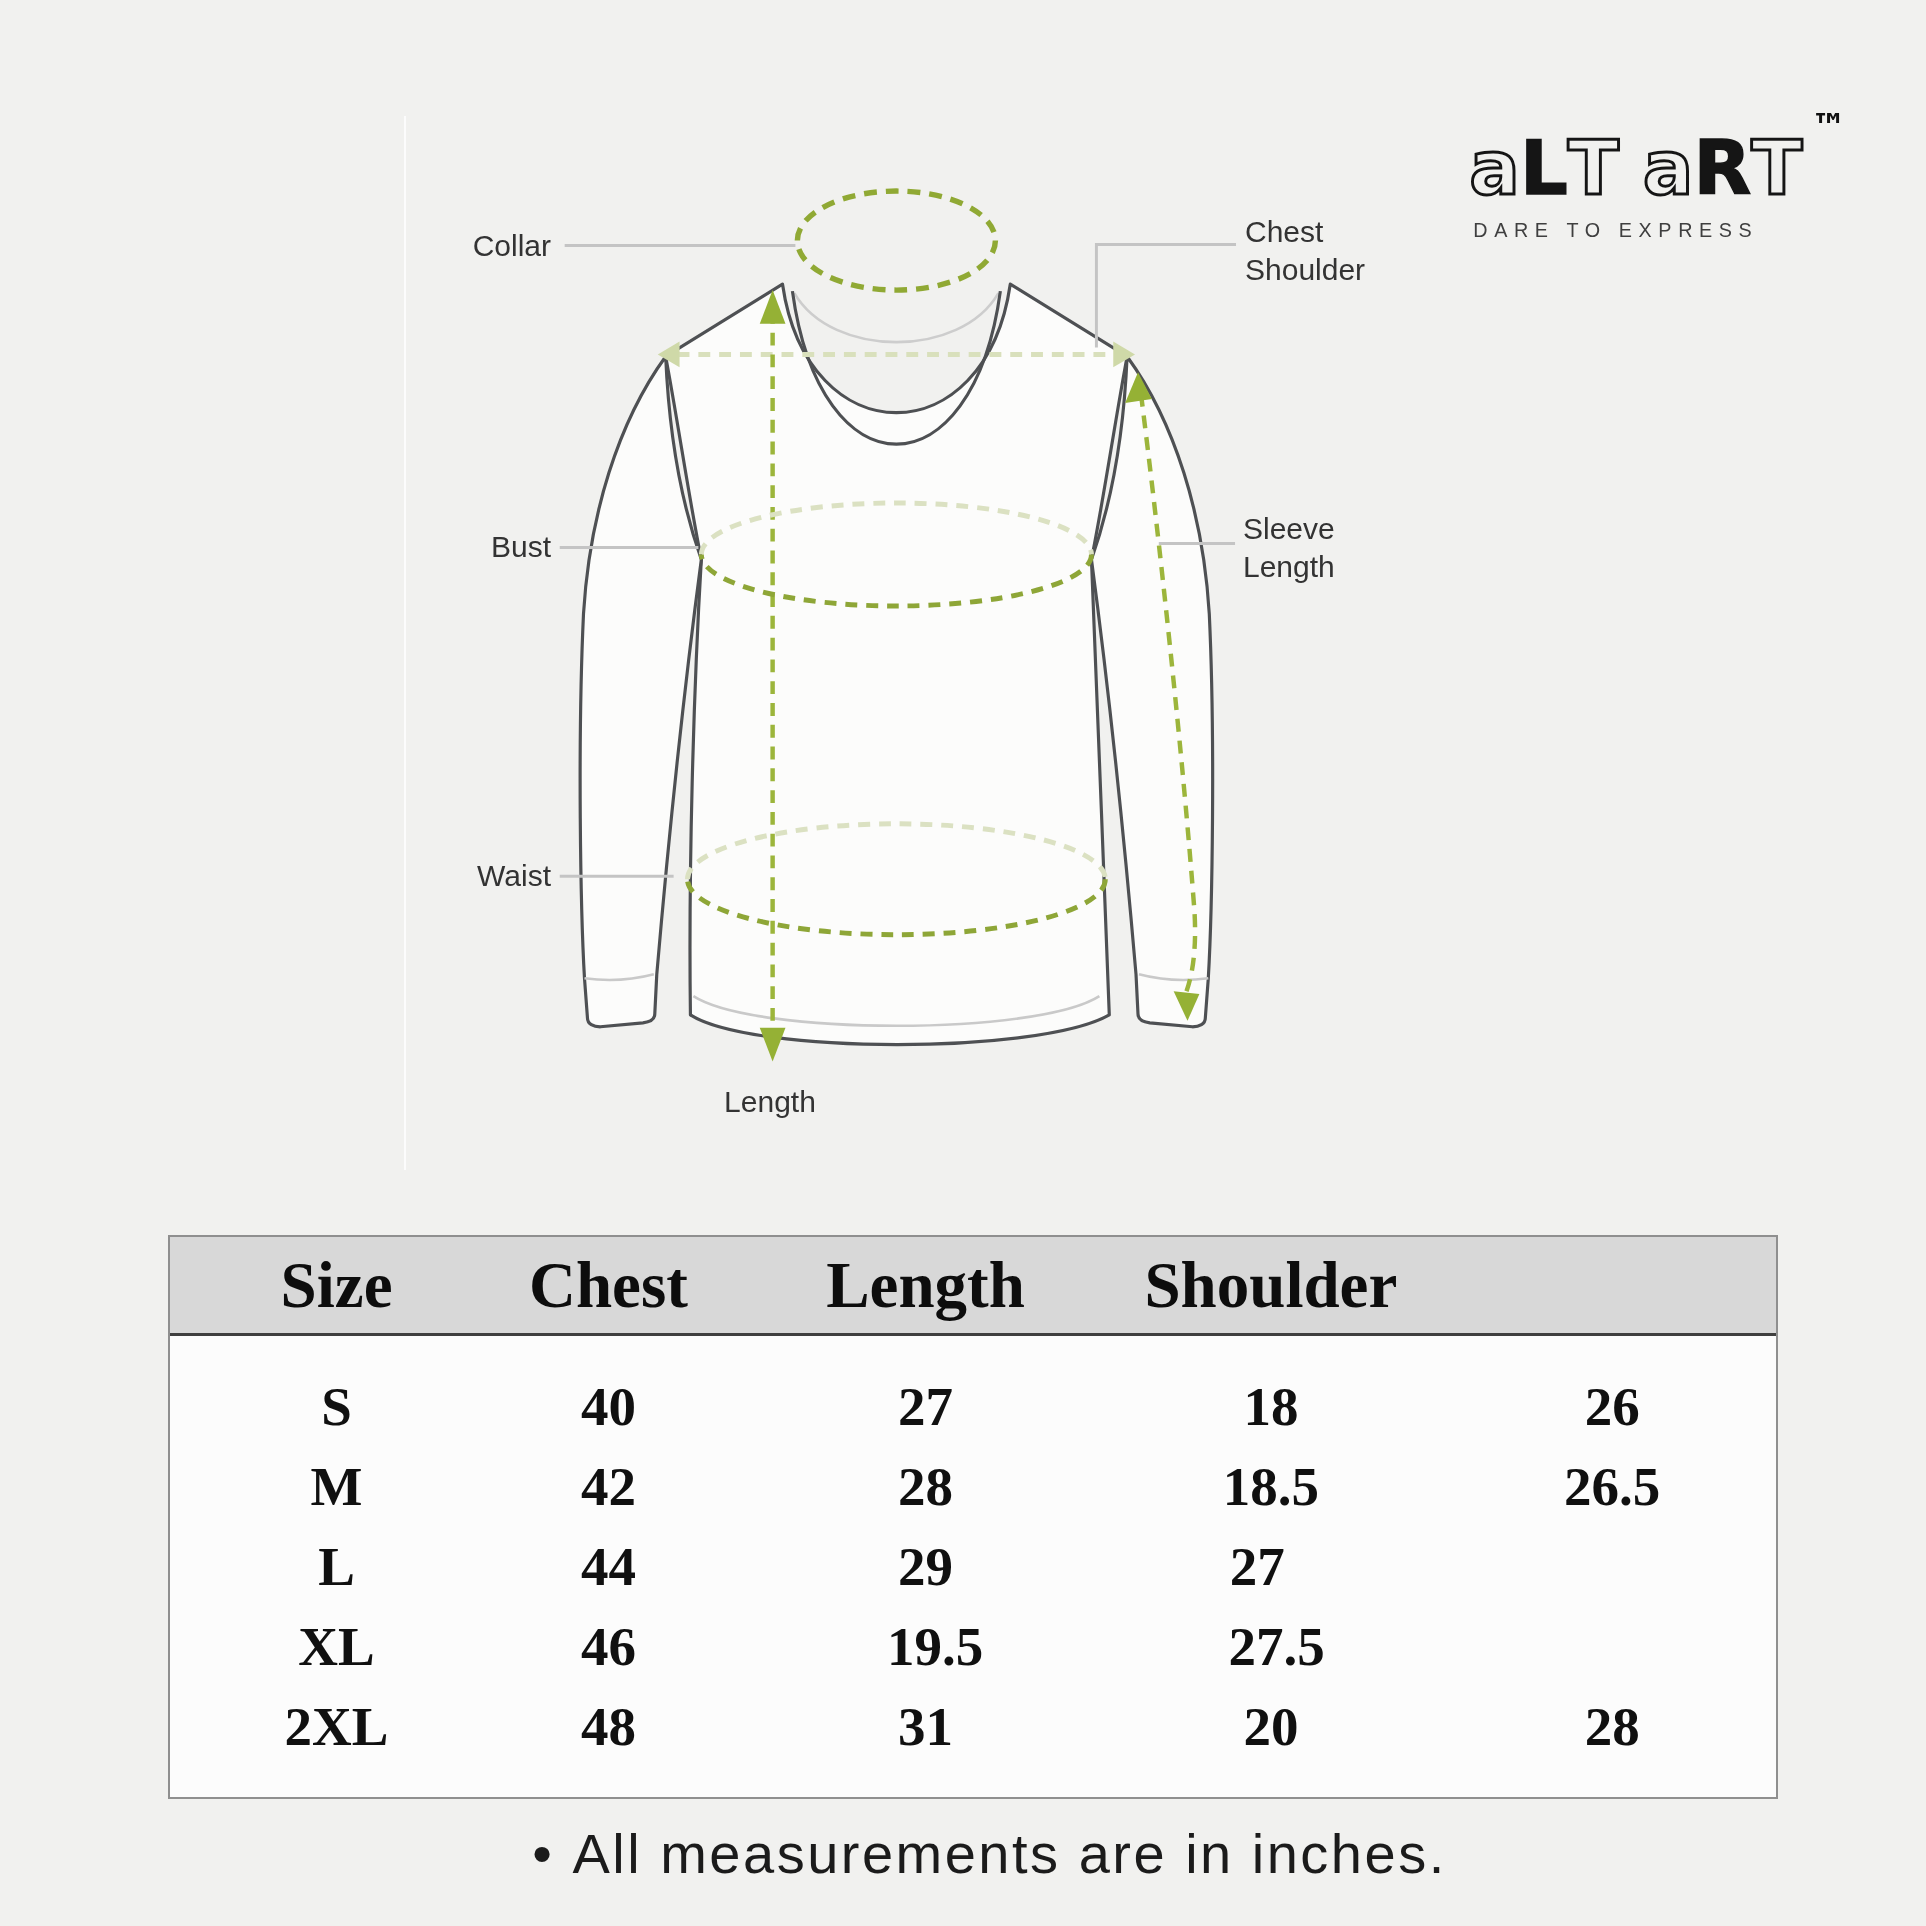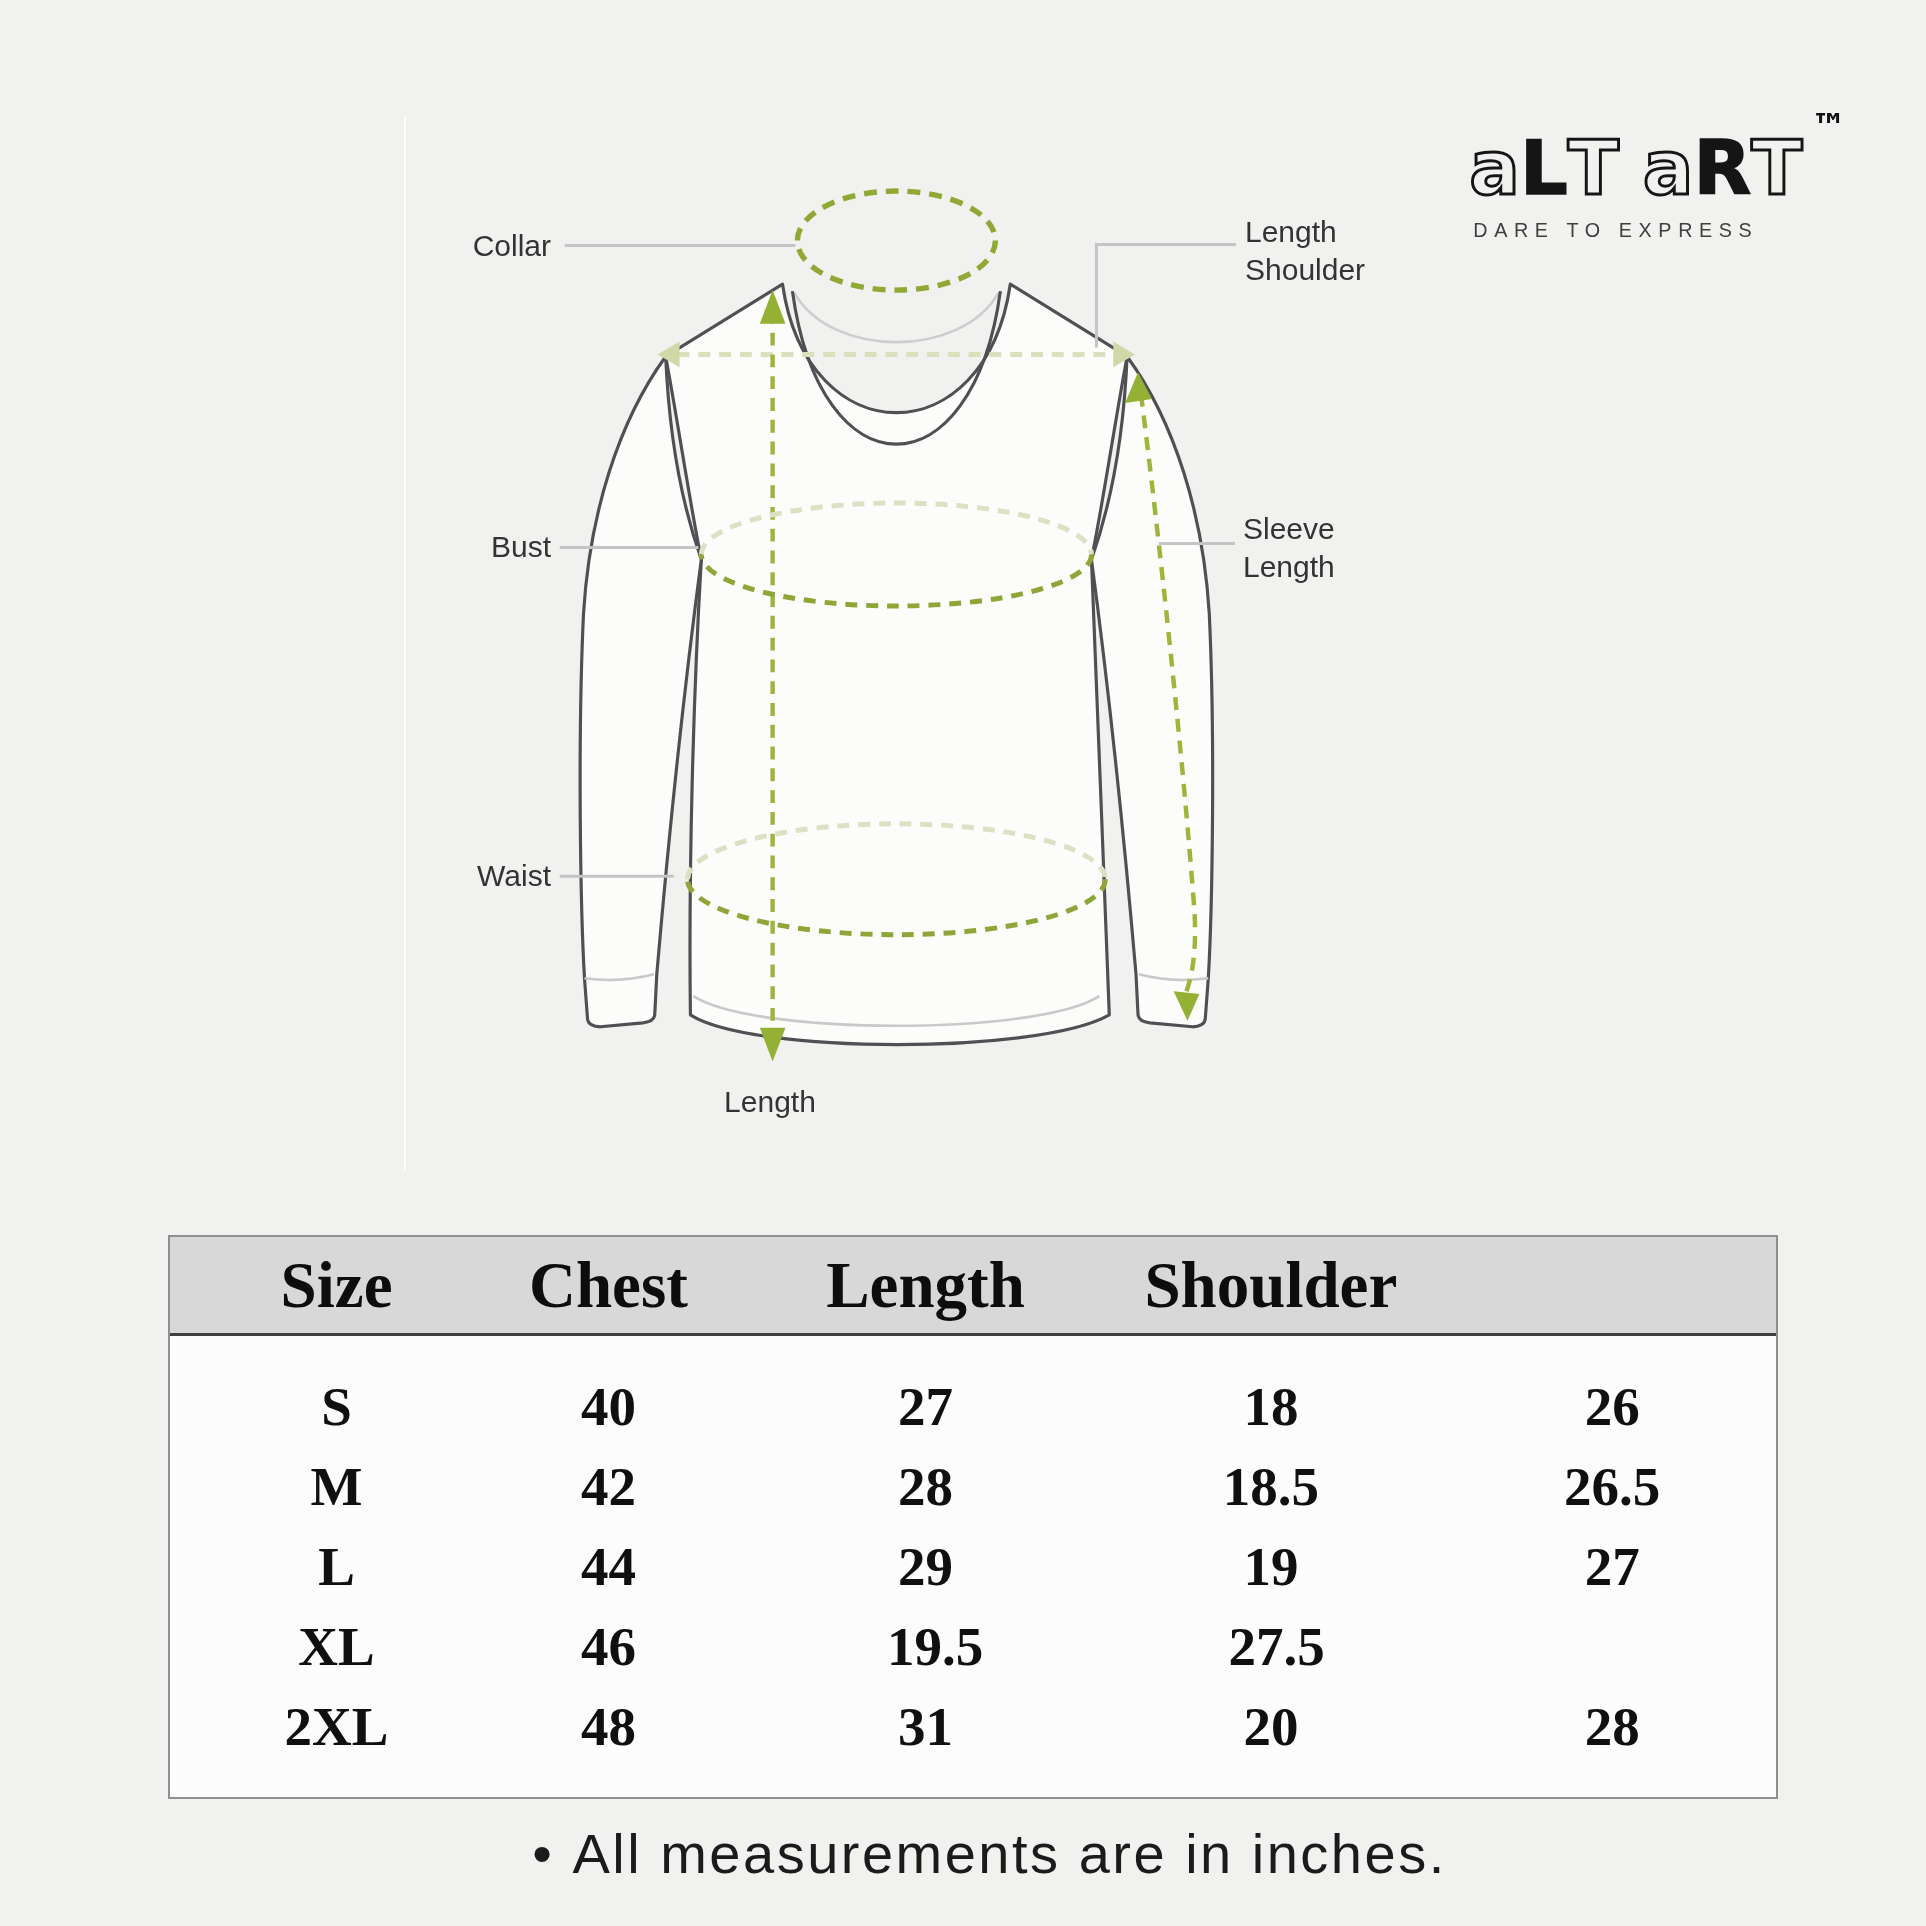--- a/index.html
+++ b/index.html
@@ -106,21 +106,21 @@
   <line x1="235" y1="453" x2="375" y2="453" stroke="#c4c4c4" stroke-width="3"></line>
   <line x1="235" y1="785" x2="350" y2="785" stroke="#c4c4c4" stroke-width="3"></line>
   <polyline points="918,147 777,147 777,251" fill="none" stroke="#c4c4c4" stroke-width="3"></polyline>
   <line x1="840" y1="449" x2="917" y2="449" stroke="#c4c4c4" stroke-width="3"></line>
 </svg>
 
 <div class="diagram-label lbl-right" style="left:353px; top:246px;">Collar</div>
 <div class="diagram-label lbl-right" style="left:353px; top:547px;">Bust</div>
 <div class="diagram-label lbl-right" style="left:353px; top:876px;">Waist</div>
 <div class="diagram-label lbl-center" style="left:681px; top:1102px;">Length</div>
-<div class="diagram-label" style="left:1245px; top:250px; width:144px;">Length Shoulder</div>
+<div class="diagram-label" style="left:1245px; top:250px; width:144px;">Chest Shoulder</div>
 <div class="diagram-label" style="left:1243px; top:547px; width:119px;">Sleeve Length</div>
 
 <svg class="logo-svg" viewBox="0 0 390 160">
   <text x="6" y="96" font-family="DejaVu Sans, sans-serif" font-size="76" font-weight="bold">
     <tspan fill="#f1f1ef" stroke="#151515" stroke-width="3">a</tspan><tspan fill="#151515" stroke="#151515" stroke-width="1.5">L</tspan><tspan fill="#f1f1ef" stroke="#151515" stroke-width="3">T</tspan><tspan dx="24" fill="#f1f1ef" stroke="#151515" stroke-width="3">a</tspan><tspan fill="#151515" stroke="#151515" stroke-width="1.5">R</tspan><tspan fill="#f1f1ef" stroke="#151515" stroke-width="3">T</tspan>
   </text>
   <text x="352" y="40" font-family="DejaVu Sans, sans-serif" font-size="36" font-weight="bold" fill="#111111">™</text>
   <text x="10" y="140" font-family="Liberation Sans, sans-serif" font-size="20" letter-spacing="8" fill="#3f3f3f" textLength="290" lengthAdjust="spacing">DARE TO EXPRESS</text>
 </svg>
 
@@ -143,21 +143,20 @@
       <div class="td c0">M</div>
       <div class="td c1">42</div>
       <div class="td c2">28</div>
       <div class="td c3">18.5</div>
       <div class="td c4">26.5</div>
     </div>
     <div class="tr">
       <div class="td c0">L</div>
       <div class="td c1">44</div>
       <div class="td c2">29</div>
-      <div class="td c3">19</div>
       <div class="td c4">27</div>
     </div>
     <div class="tr">
       <div class="td c0">XL</div>
       <div class="td c1">46</div>
       <div class="td c3">19.5</div>
       <div class="td c4">27.5</div>
     </div>
     <div class="tr">
       <div class="td c0">2XL</div>

